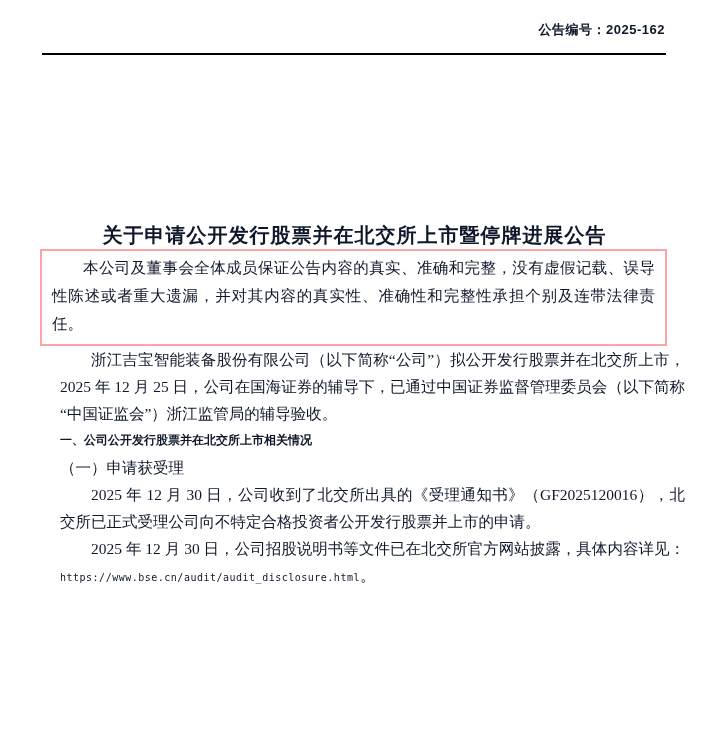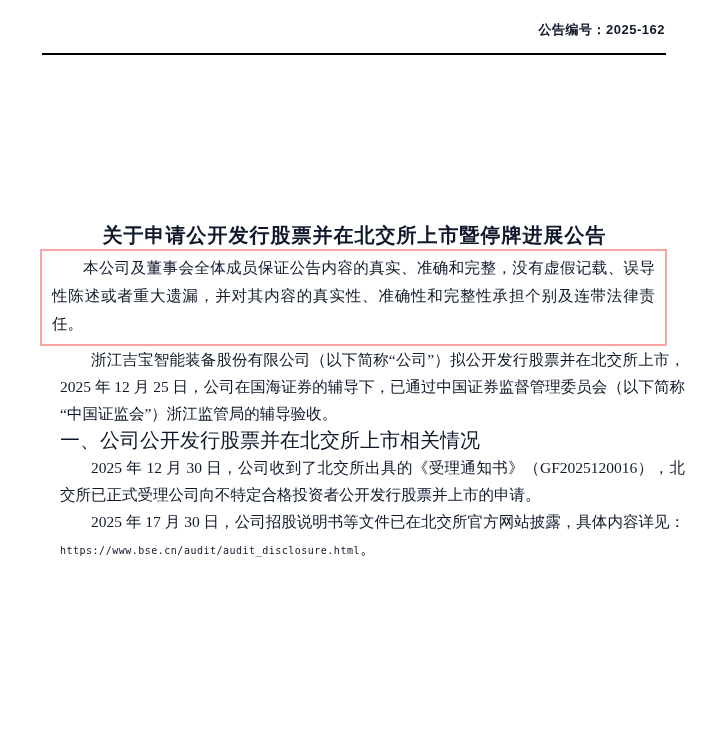--- a/index.html
+++ b/index.html
@@ -48,21 +48,21 @@
     font-size:15.5px;line-height:28px;
   }
   
   .bodyflow{
     position:absolute;top:346px;left:42px;width:625px;
     font-size:15.5px;line-height:27px;text-align:justify;margin-left:18px;
   }
   .bodyflow p{margin:0;text-indent:2em;}
   .bodyflow .h1{
     font-family:"Liberation Sans","DejaVu Sans",sans-serif;
-    font-weight:normal;font-size:20px;text-indent:0;text-align:left;
+    font-weight:bold;font-size:12px;text-indent:0;text-align:left;
   }
   .bodyflow .sub{text-indent:0;text-align:left;}
   .mono{
     font-family:"DejaVu Sans Mono","Liberation Mono",monospace;
     font-size:10px;letter-spacing:0.5px;
   }
 </style>
 </head>
 <body>
 
@@ -75,17 +75,18 @@
 
   <div class="title title2">关于申请公开发行股票并在北交所上市暨停牌进展公告</div>
 
   <div class="declbox">
     <p>本公司及董事会全体成员保证公告内容的真实、准确和完整，没有虚假记载、误导性陈述或者重大遗漏，并对其内容的真实性、准确性和完整性承担个别及连带法律责任。</p>
   </div>
 
   <div class="bodyflow">
     <p>浙江吉宝智能装备股份有限公司（以下简称“公司”）拟公开发行股票并在北交所上市，2025 年 12 月 25 日，公司在国海证券的辅导下，已通过中国证券监督管理委员会（以下简称“中国证监会”）浙江监管局的辅导验收。</p>
     <p class="h1">一、公司公开发行股票并在北交所上市相关情况</p>
+    <p class="sub">（一）申请获受理</p>
     <p>2025 年 12 月 30 日，公司收到了北交所出具的《受理通知书》（GF2025120016），北交所已正式受理公司向不特定合格投资者公开发行股票并上市的申请。</p>
-    <p><span>2025 年 17 月 30 日，公司招股说明书等文件已在北交所官方网站披露，具体内容详见：</span><span class="mono">https://www.bse.cn/audit/audit_disclosure.html</span><span>。</span></p>
+    <p><span>2025 年 12 月 30 日，公司招股说明书等文件已在北交所官方网站披露，具体内容详见：</span><span class="mono">https://www.bse.cn/audit/audit_disclosure.html</span><span>。</span></p>
   </div>
 
 </div>
 
 </body></html>

